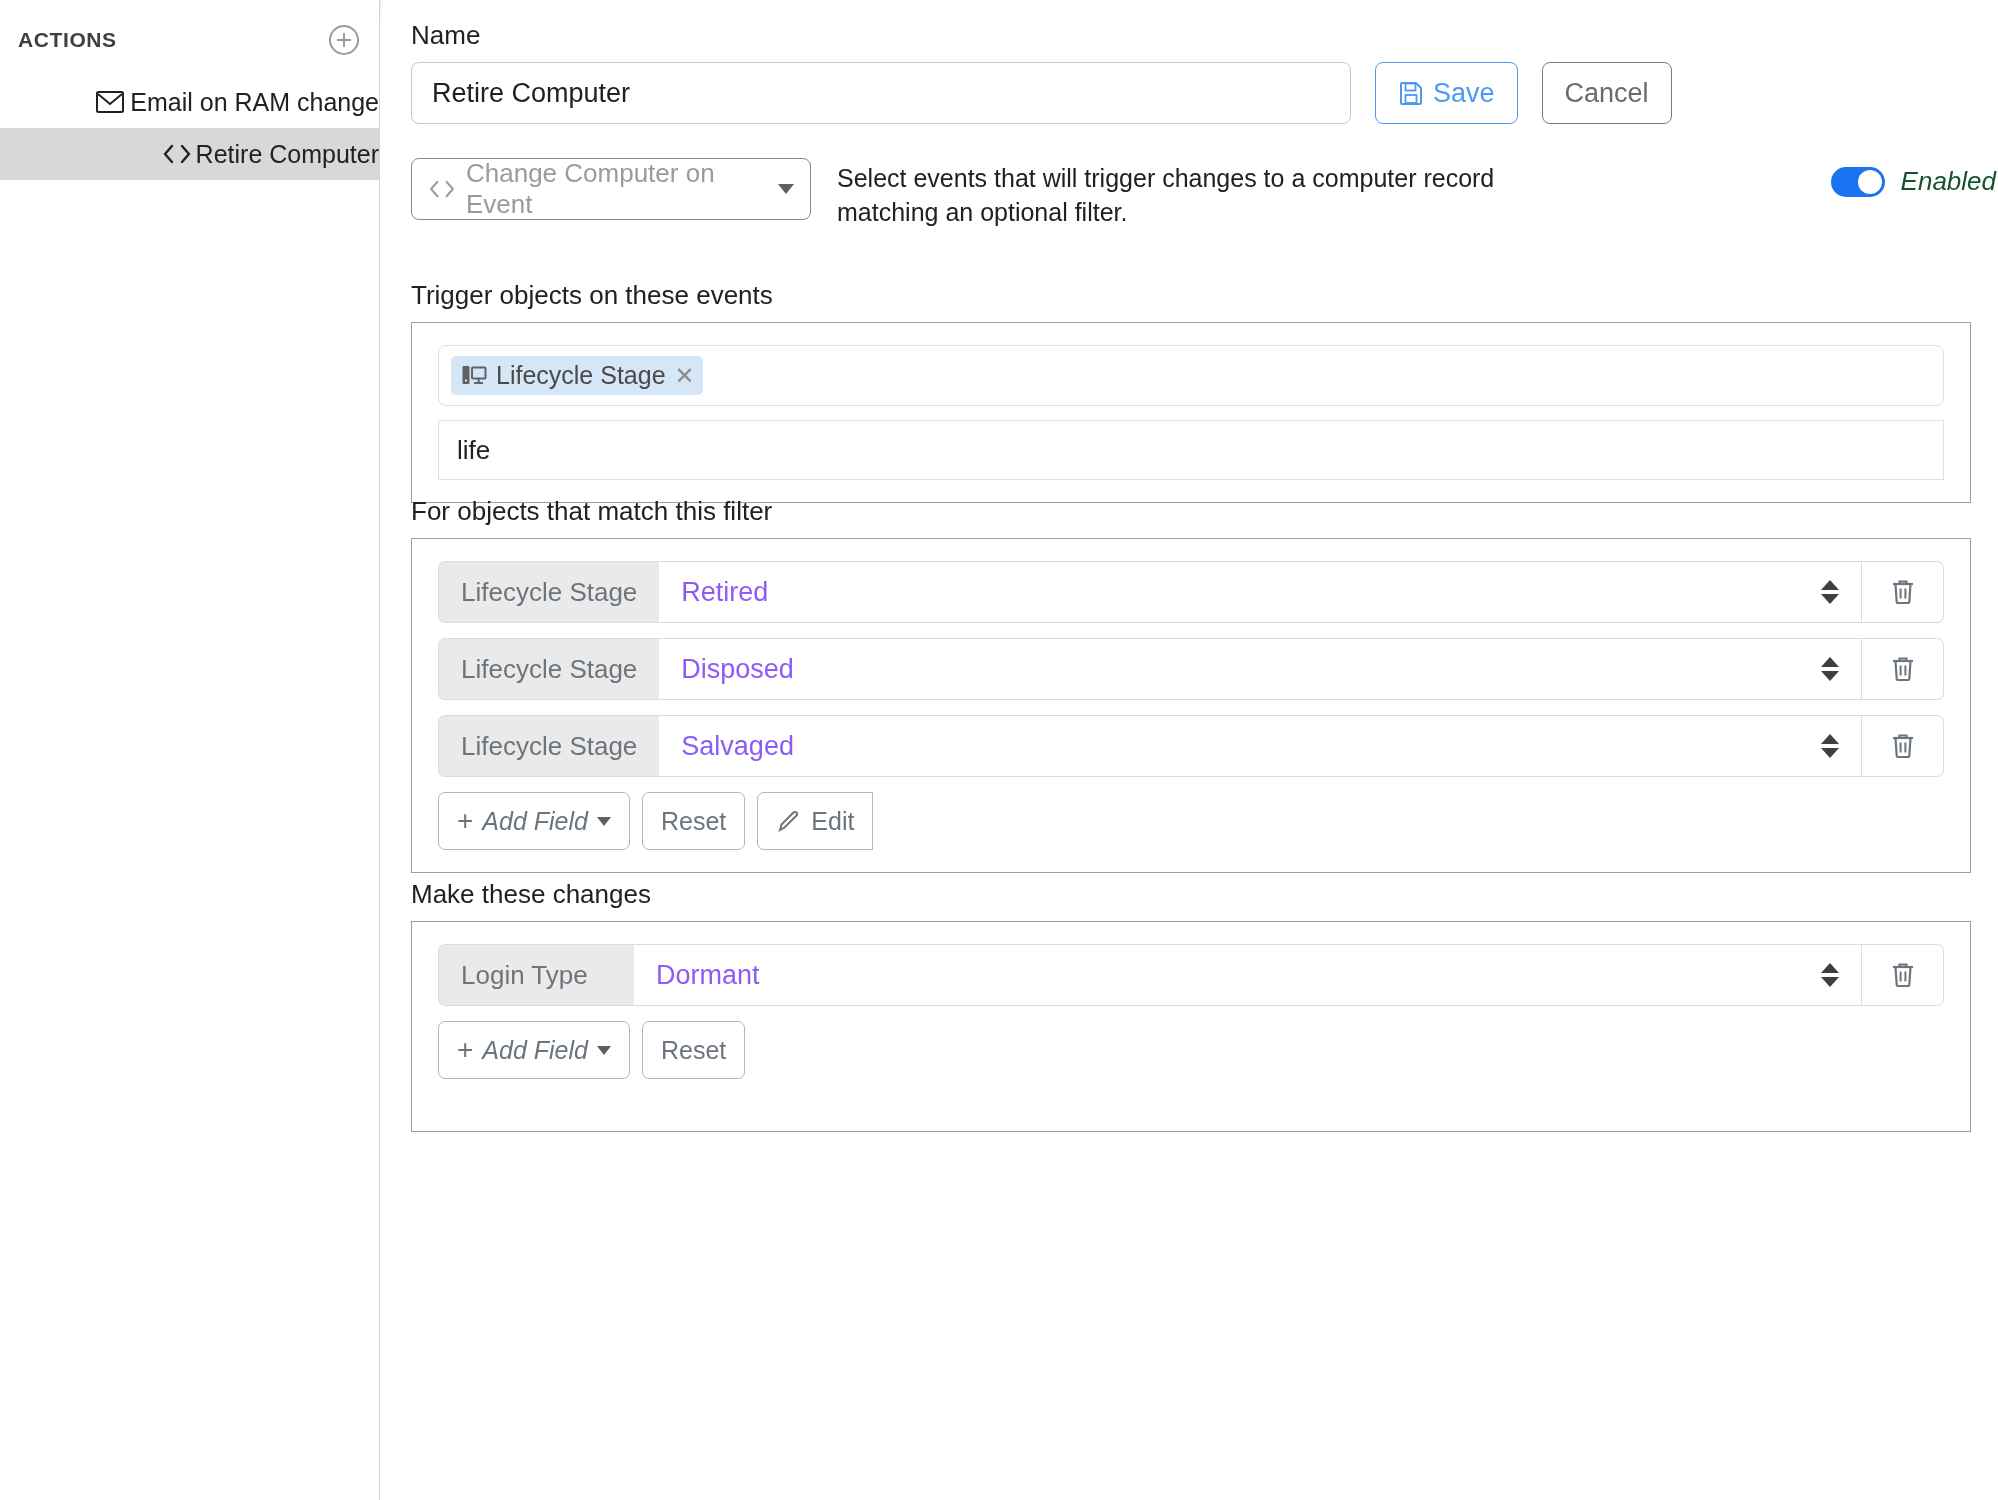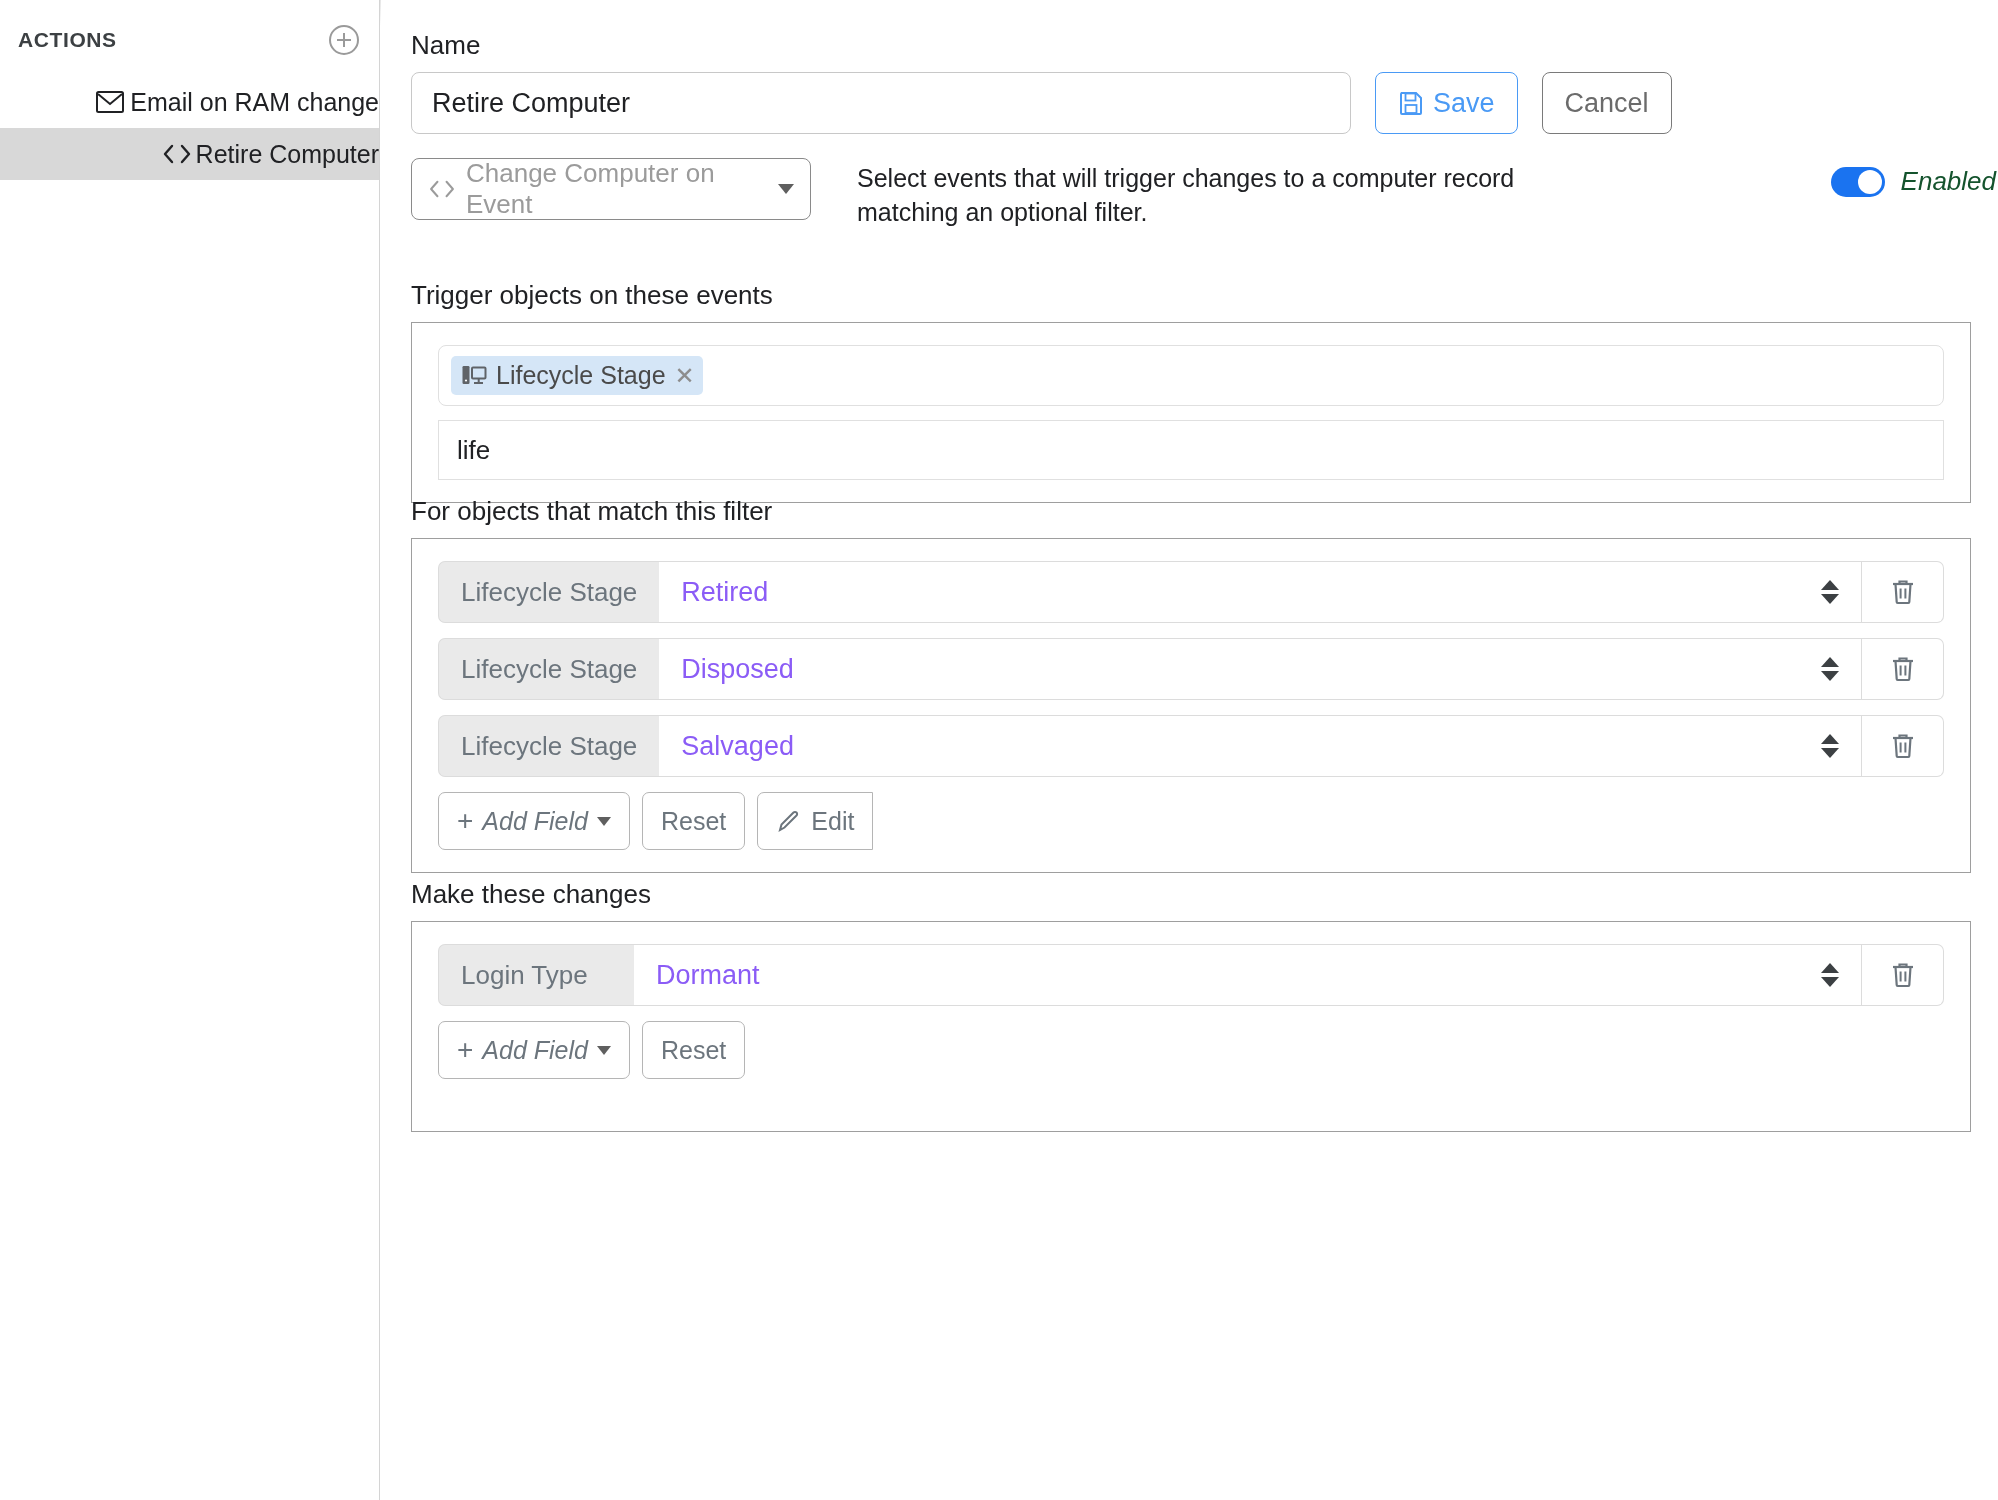--- a/index.html
+++ b/index.html
@@ -97,21 +97,21 @@
 
   .field-label {
     font-size: 26px;
     color: #202124;
     margin: 0 0 14px 0;
     line-height: 1;
   }
 
   .row-name {
     position: absolute;
-    top: 32px; left: 30px;
+    top: 22px; left: 30px;
     width: 1560px;
   }
   .name-row {
     display: flex;
     align-items: flex-start;
     gap: 24px;
   }
   .text-input {
     width: 940px; height: 62px;
     border: 1px solid #c8c8c8;
@@ -147,21 +147,20 @@
     min-width: 130px;
   }
 
   
   .row-type {
     position: absolute;
     top: 158px; left: 30px;
     width: 1585px;
     display: flex;
     align-items: flex-start;
-    gap: 20px;
   }
   .type-select {
     width: 400px; height: 62px;
     border: 1px solid #8a8a8a;
     border-radius: 8px;
     background: #ffffff;
     display: flex;
     align-items: center;
     gap: 10px;
     padding: 0 16px;

